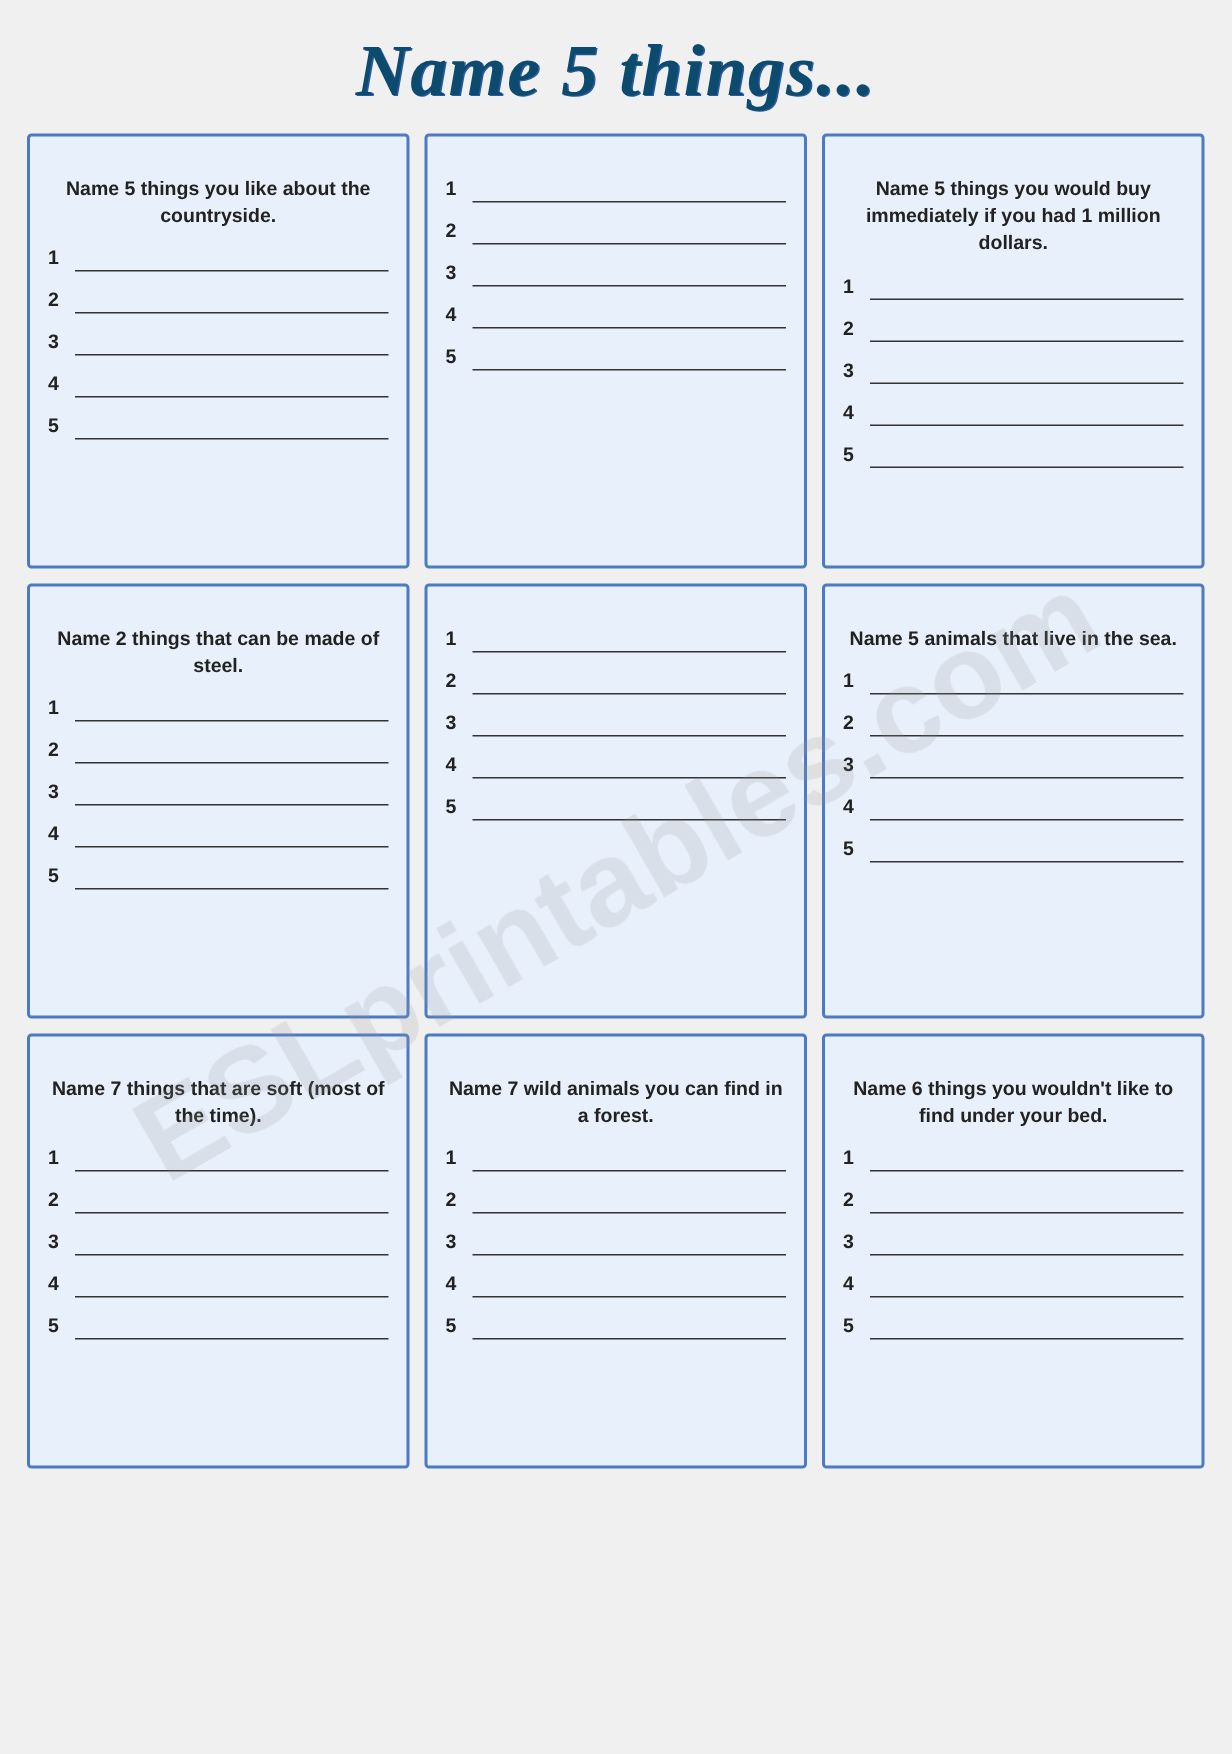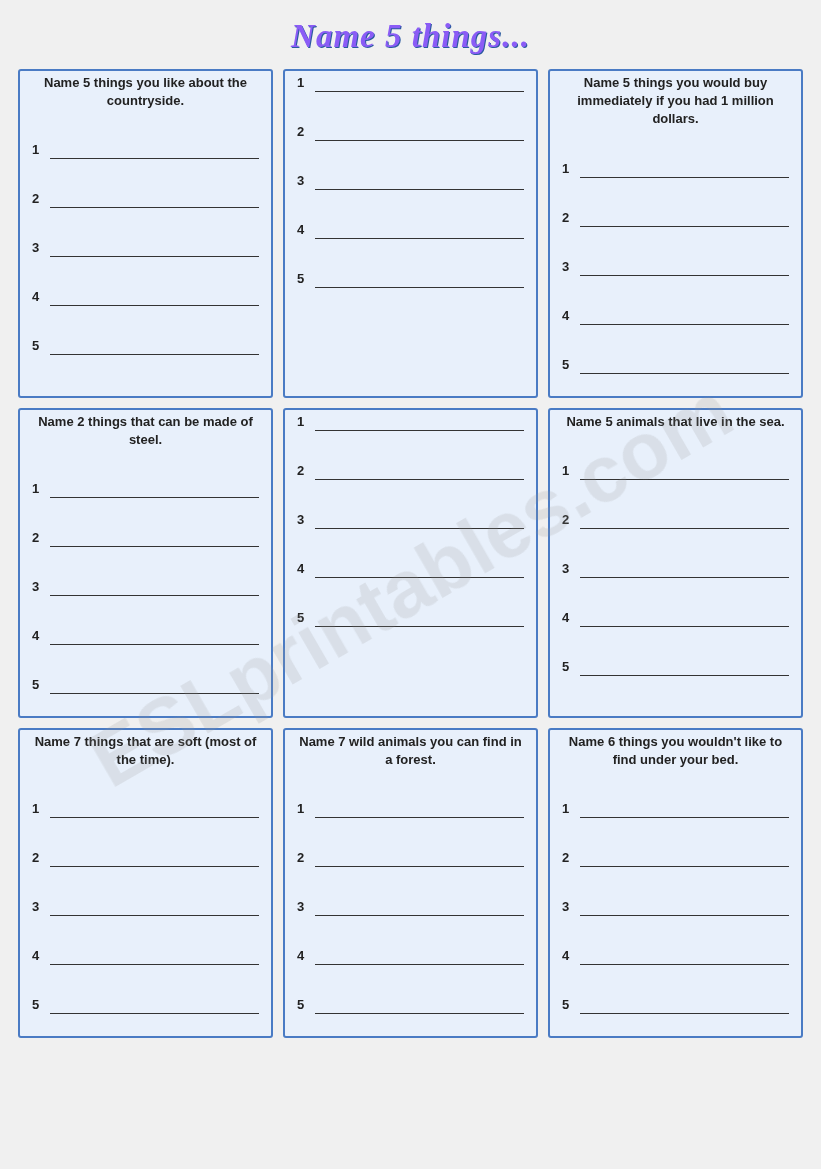--- a/index.html
+++ b/index.html
@@ -9,46 +9,45 @@
       min-height: 1169px;
       background: #f0f0f0;
       font-family: Arial, sans-serif;
       display: flex;
       flex-direction: column;
       align-items: center;
       padding: 18px 18px 18px 18px;
     }
 
     .page-title {
-      font-size: 33px;
+      font-size: 49px;
       font-weight: bold;
-      color: #8b5cf6;
+      color: #0c4a6e;
       font-style: italic;
       font-family: 'Comic Sans MS', 'Chalkboard SE', cursive;
       text-shadow: 1px 1px 0 #2a5a9f;
       margin-bottom: 14px;
       letter-spacing: 1px;
     }
 
     .grid {
       display: grid;
       grid-template-columns: repeat(3, 1fr);
       gap: 10px;
       width: 100%;
     }
 
     .card {
       background: #e8f0fb;
       border: 2px solid #4a7bc4;
       border-radius: 3px;
-      padding: 3px 12px 12px 12px;
+      padding: 26px 12px 12px 12px;
       display: flex;
       flex-direction: column;
       min-height: 290px;
-      gap: 21px;
     }
 
     .card-title {
       font-size: 13px;
       font-weight: bold;
       color: #222;
       text-align: center;
       margin-bottom: 10px;
       line-height: 1.4;
       font-family: Arial, sans-serif;

